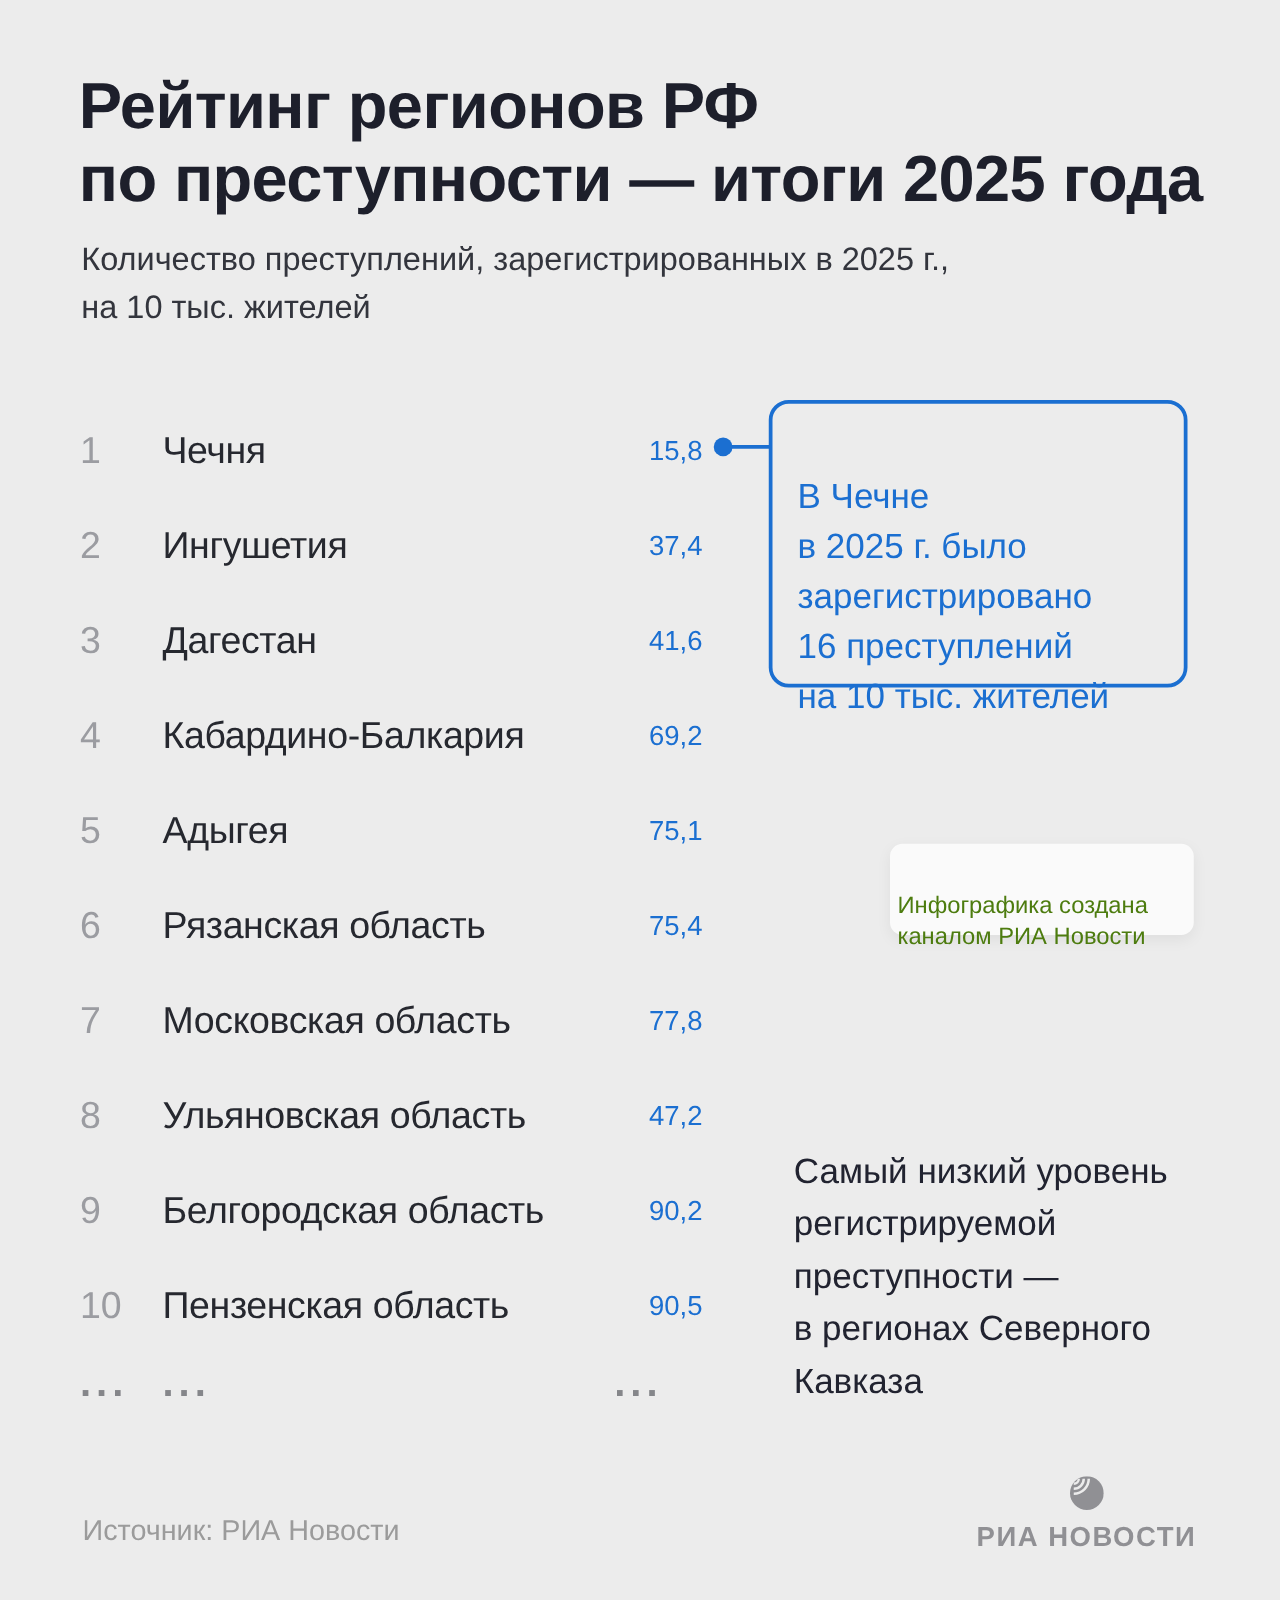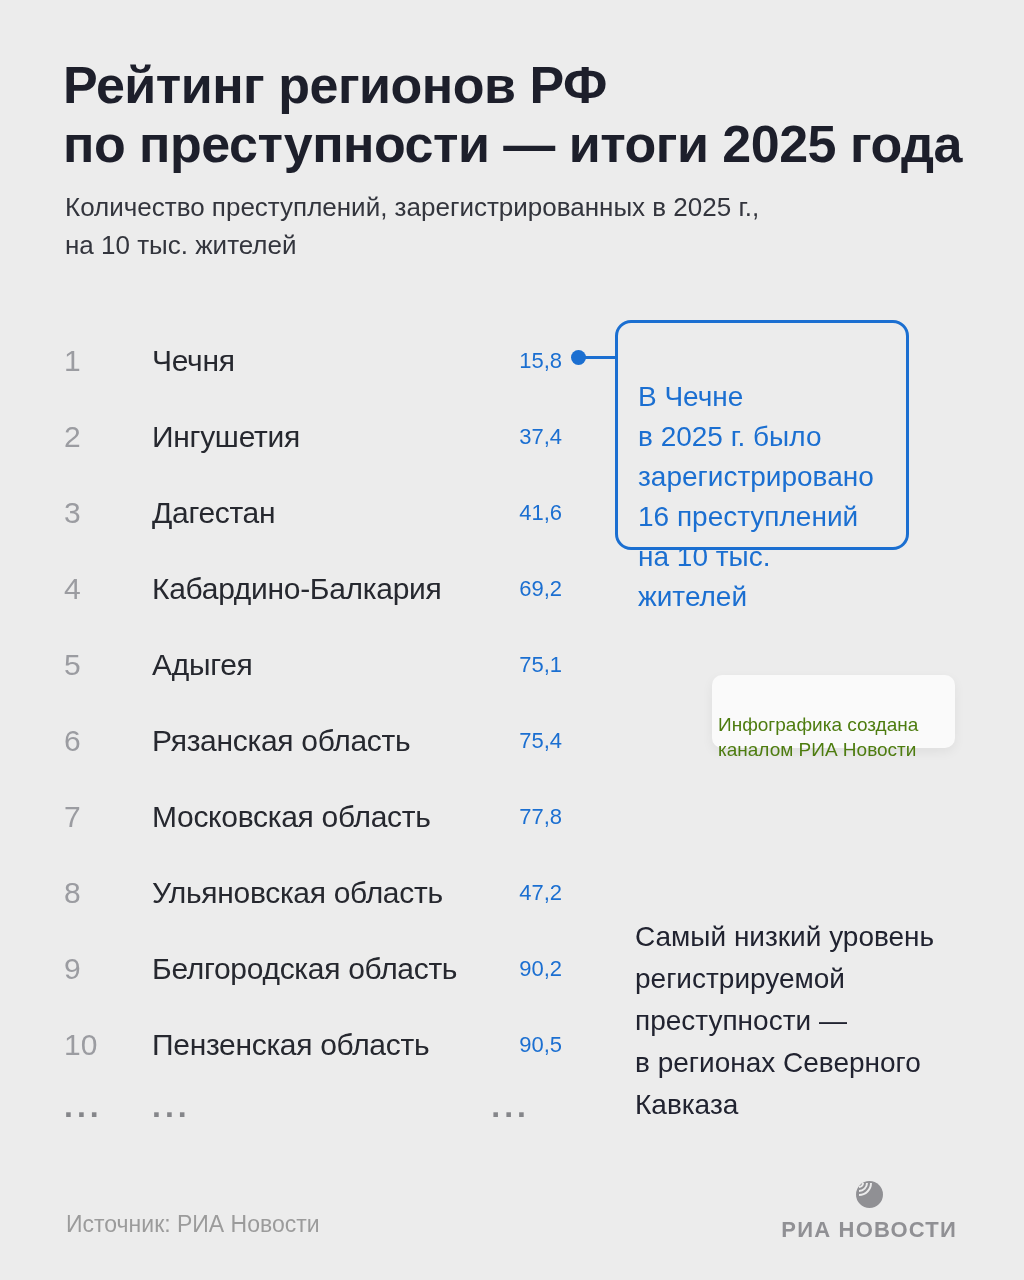--- a/index.html
+++ b/index.html
@@ -49,21 +49,20 @@
     flex: none;
     width: 66px;
     font-size: 30px;
     color: #9b9ca1;
   }
   .row .region {
     flex: 1;
     font-size: 30px;
     color: #26282f;
     letter-spacing: -0.3px;
-    margin-left: 22px;
   }
   .row .value {
     flex: none;
     font-size: 22px;
     color: #1b6fd1;
   }
   .row.ellipsis {
     height: 46px;
     color: #85868a;
   }
@@ -74,21 +73,21 @@
     font-size: 32px;
     letter-spacing: 4px;
     font-weight: 700;
   }
   .row.ellipsis .value { margin-right: 32px; }
 
   
   .callout {
     position: absolute;
     left: 615px; top: 320px;
-    width: 294px; height: 230px;
+    width: 335px; height: 230px;
     box-sizing: border-box;
     border: 3px solid #1b6fd1;
     border-radius: 16px;
     padding: 14px 20px;
     font-size: 28px;
     line-height: 40px;
     color: #1b6fd1;
     white-space: pre-line;
   }
   .connector-line {

